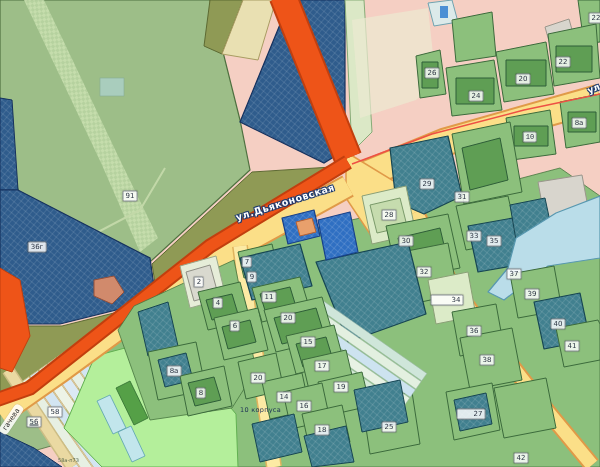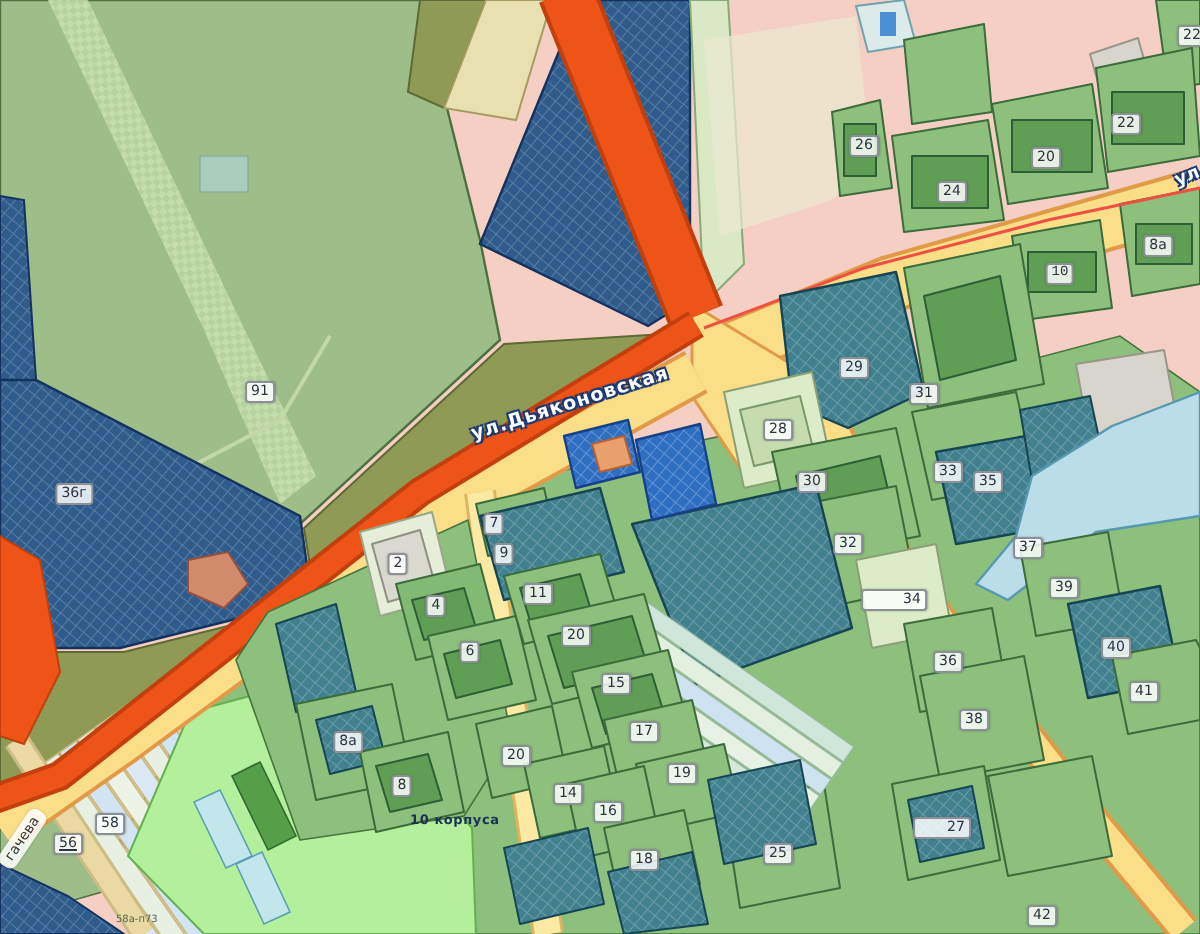--- a/index.html
+++ b/index.html
@@ -11,22 +11,22 @@
         color:#2b3442;white-space:nowrap;box-shadow:0 0 1px rgba(60,60,60,.4);z-index:5;}
   .street-main{position:absolute;left:236px;top:212px;transform:rotate(-17.5deg);transform-origin:left center;
         font-size:9.5px;font-weight:bold;letter-spacing:.6px;color:#fff;z-index:6;white-space:nowrap;
         text-shadow:1px 1px 0 #1d3a70,-1px -1px 0 #1d3a70,1px -1px 0 #1d3a70,-1px 1px 0 #1d3a70,0 0 2px #1d3a70;}
   .street-edge{position:absolute;left:588px;top:86px;transform:rotate(-22deg);transform-origin:left center;
         font-size:9px;font-weight:bold;color:#fff;z-index:6;white-space:nowrap;
         text-shadow:1px 1px 0 #1d3a70,-1px -1px 0 #1d3a70,1px -1px 0 #1d3a70,-1px 1px 0 #1d3a70;}
   .street-gacheva{position:absolute;left:2px;top:428px;transform:rotate(-56deg);transform-origin:left center;
         background:rgba(255,255,255,.85);border-radius:4px;padding:0 4px;font-size:7px;line-height:10px;
         color:#333;z-index:6;white-space:nowrap;box-shadow:0 0 1px rgba(60,60,60,.4);}
-  .blocktext{position:absolute;font-size:6.5px;font-weight:bold;color:#1c2f55;z-index:5;
-        letter-spacing:.3px;white-space:nowrap;}
+  .blocktext{position:absolute;font-size:6.5px;font-weight:normal;color:#1c2f55;z-index:5;
+        letter-spacing:.3px;white-space:nowrap;margin-left:35px;}
   .tinytext{position:absolute;font-size:5px;color:#58684e;z-index:5;white-space:nowrap;}
 </style>
 </head>
 <body>
 
 <div id="stage">
 <svg width="600" height="467" viewBox="0 0 600 467">
   <defs>
     <pattern id="patNavy" width="5" height="5" patternUnits="userSpaceOnUse" patternTransform="rotate(40)">
       <rect width="5" height="5" fill="#2f5c8c"></rect>

